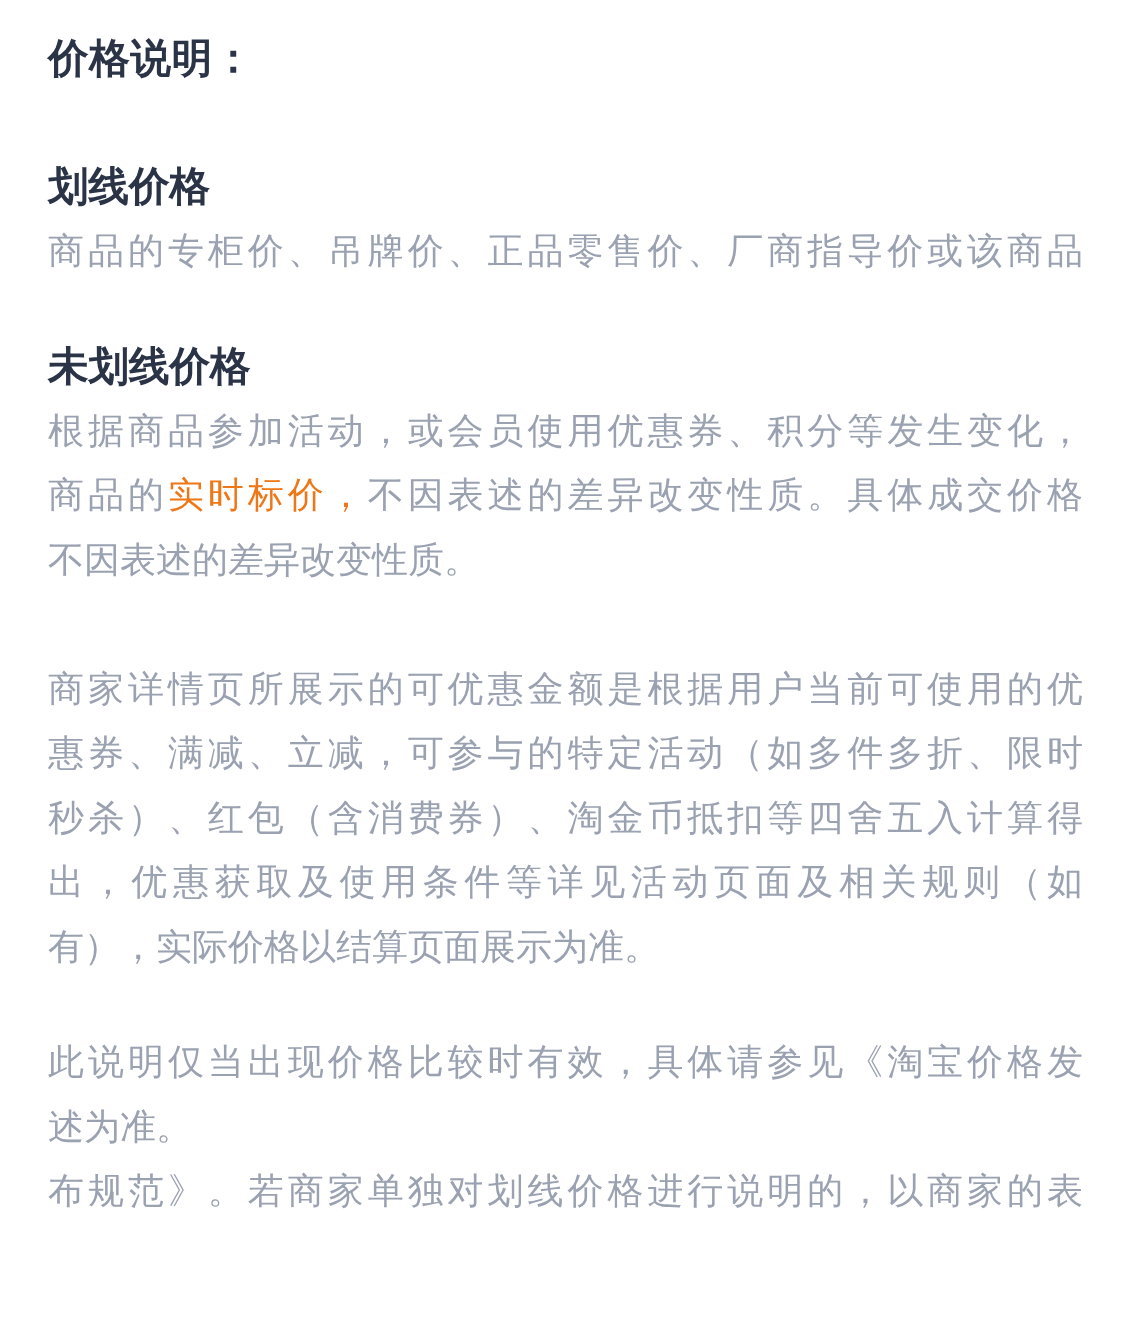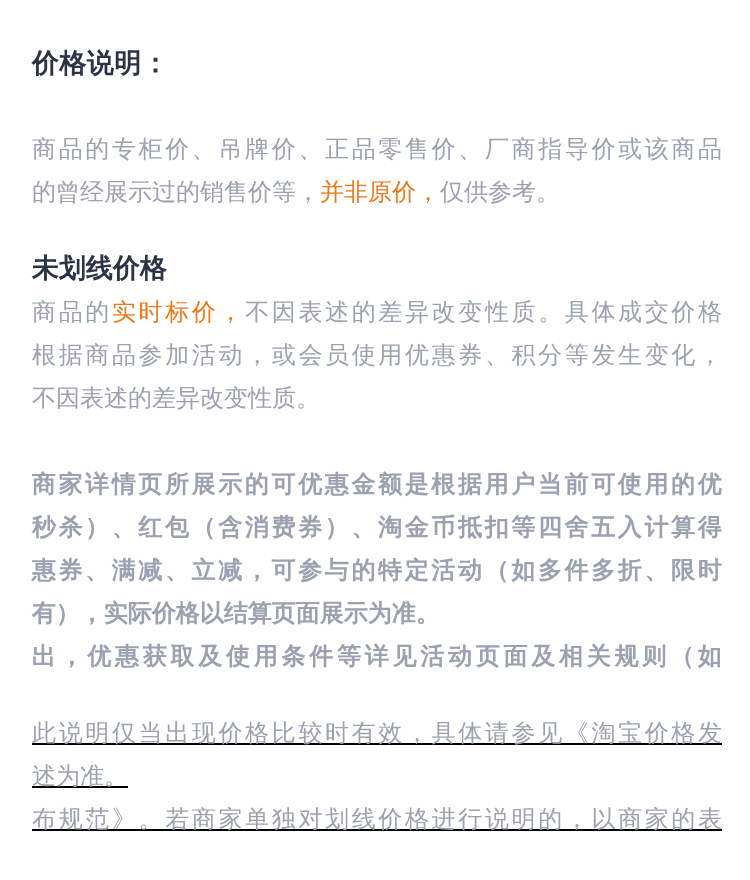--- a/index.html
+++ b/index.html
@@ -16,33 +16,32 @@
   body {
     width: 750px;
     height: 880px;
     background: var(--background);
     font-family: "Liberation Sans", sans-serif;
     overflow: hidden;
   }
   .page {
     padding: 18px 28px 0 32px;
     width: 750px;
-    margin-top: 24px;
   }
   .page-title {
     font-size: 27px;
     font-weight: bold;
     color: var(--heading);
     line-height: 43px;
     letter-spacing: 0.5px;
   }
   .section-1 { margin-top: 42px; }
   .section-2 { margin-top: 34px; }
-  .section-3 { margin-top: 43px; font-weight: bold; }
-  .section-4 { margin-top: 34px; text-decoration: underline; }
+  .section-3 { margin-top: 43px; }
+  .section-4 { margin-top: 34px; }
   .section-heading {
     font-size: 27px;
     font-weight: bold;
     color: var(--heading);
     line-height: 43px;
   }
   .paragraph { width: 690px; }
   .line {
     width: 690px;
     font-size: 24px;
@@ -59,42 +58,42 @@
   .seg.hl { color: var(--highlight); }
 </style>
 </head>
 <body>
 
 <div class="page">
 
   <div class="page-title">价格说明：</div>
 
   <div class="section section-1">
+    <div class="section-heading">划线价格</div>
     <div class="paragraph">
         <div class="line"><span class="seg">商品的专柜价、吊牌价、正品零售价、厂商指导价或该商品</span></div>
-        <div class="line last"><span class="seg">的曾经展示过的销售价等，</span><span class="seg hl">并非原价，</span><span class="seg">仅供参考。</span></div>
       </div>
   </div>
 
   <div class="section section-2">
     <div class="section-heading">未划线价格</div>
     <div class="paragraph">
+        <div class="line"><span class="seg">根据商品参加活动，或会员使用优惠券、积分等发生变化，</span></div>
         <div class="line"><span class="seg">商品的</span><span class="seg hl">实时标价，</span><span class="seg">不因表述的差异改变性质。具体成交价格</span></div>
-        <div class="line"><span class="seg">根据商品参加活动，或会员使用优惠券、积分等发生变化，</span></div>
         <div class="line last"><span class="seg">不因表述的差异改变性质。</span></div>
       </div>
   </div>
 
   <div class="section section-3">
     <div class="paragraph">
         <div class="line"><span class="seg">商家详情页所展示的可优惠金额是根据用户当前可使用的优</span></div>
+        <div class="line"><span class="seg">惠券、满减、立减，可参与的特定活动（如多件多折、限时</span></div>
         <div class="line"><span class="seg">秒杀）、红包（含消费券）、淘金币抵扣等四舍五入计算得</span></div>
-        <div class="line"><span class="seg">惠券、满减、立减，可参与的特定活动（如多件多折、限时</span></div>
+        <div class="line"><span class="seg">出，优惠获取及使用条件等详见活动页面及相关规则（如</span></div>
         <div class="line last"><span class="seg">有），实际价格以结算页面展示为准。</span></div>
-        <div class="line"><span class="seg">出，优惠获取及使用条件等详见活动页面及相关规则（如</span></div>
       </div>
   </div>
 
   <div class="section section-4">
     <div class="paragraph">
         <div class="line"><span class="seg">此说明仅当出现价格比较时有效，具体请参见《淘宝价格发</span></div>
         <div class="line last"><span class="seg">述为准。</span></div>
         <div class="line"><span class="seg">布规范》。若商家单独对划线价格进行说明的，以商家的表</span></div>
       </div>
   </div>

